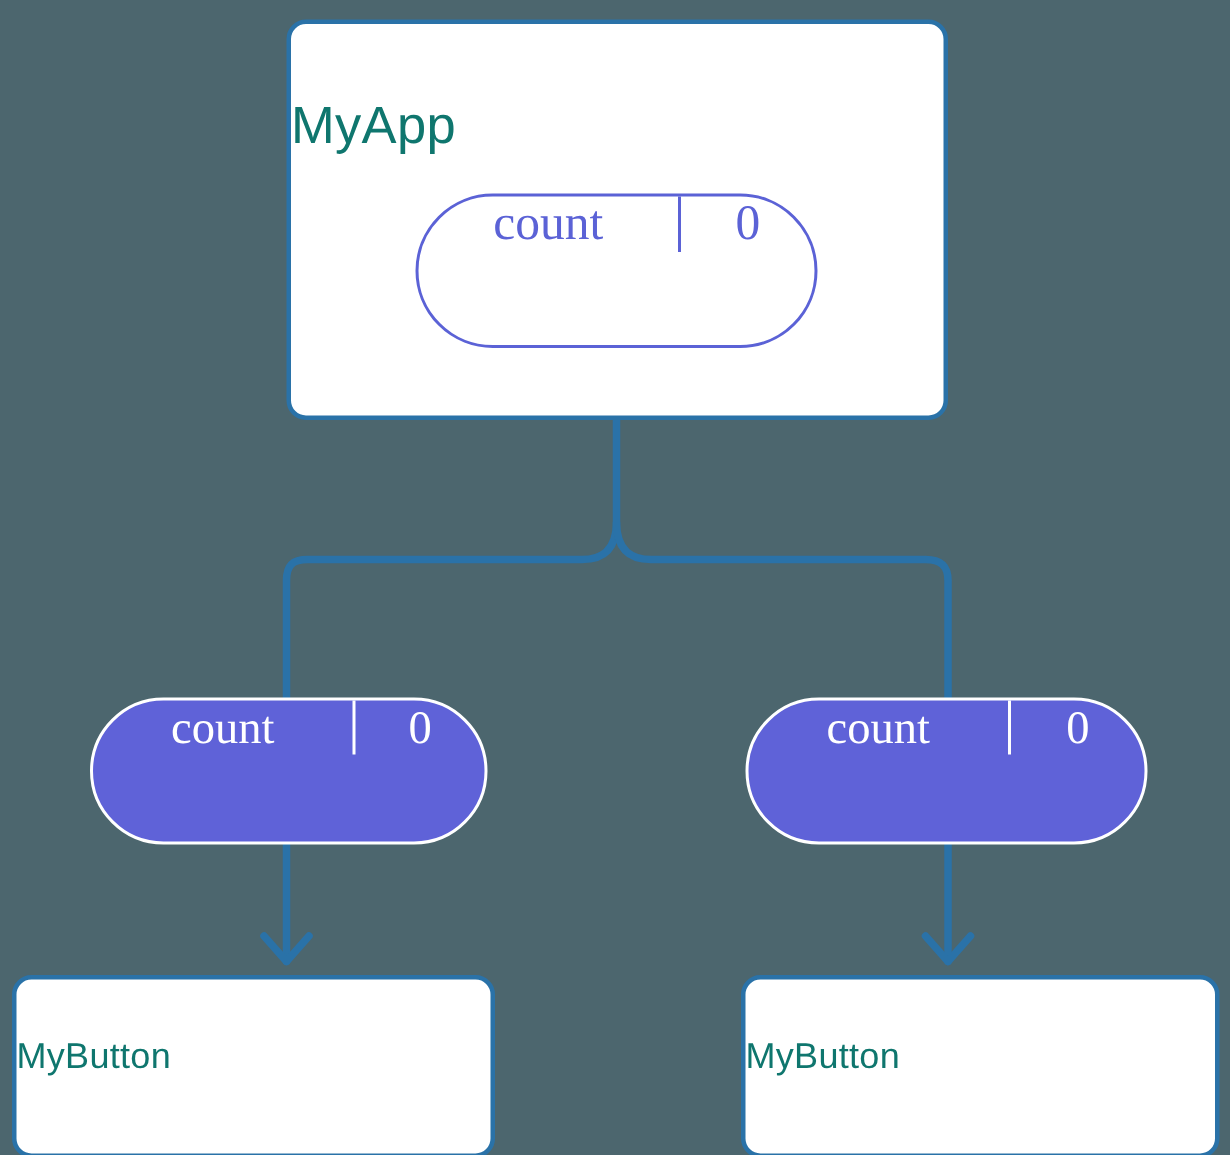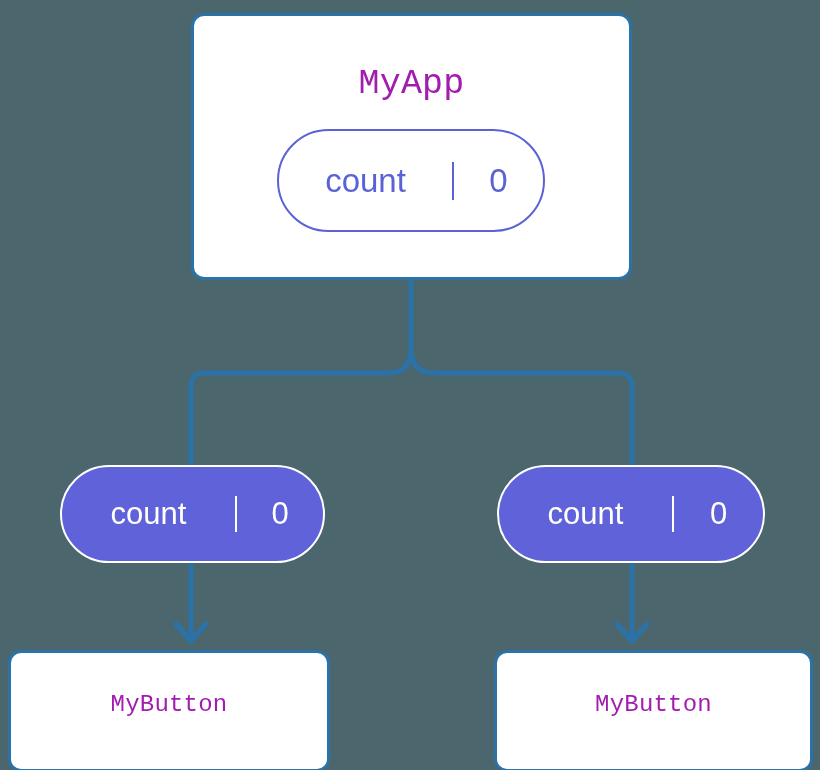--- a/index.html
+++ b/index.html
@@ -32,26 +32,25 @@
     background: #ffffff;
     border: 3px solid #2a72a8;
     border-radius: 13px;
     box-sizing: border-box;
     z-index: 3;
   }
   .comp-title {
     position: absolute;
     left: 0;
     width: 100%;
-    text-align: center;
-    color: #a21caf;
+    text-align: left;
+    color: #0f766e;
     font-weight: 400;
     letter-spacing: 0.2px;
     white-space: nowrap;
-    font-family: Liberation Mono, monospace;
   }
 
   #app-box {
     left: 191px;
     top: 13px;
     width: 441px;
     height: 267px;
   }
   #app-box .comp-title {
     top: 48px;
@@ -67,22 +66,23 @@
   .btn-box .comp-title {
     top: 38px;
     font-size: 24px;
   }
 
   
   .pill {
     position: absolute;
     box-sizing: border-box;
     display: flex;
-    align-items: center;
+    align-items: flex-start;
     z-index: 4;
+    font-family: Liberation Serif, serif;
   }
   .pill .cell {
     display: flex;
     align-items: center;
     justify-content: center;
     white-space: nowrap;
     box-sizing: border-box;
   }
 
   

